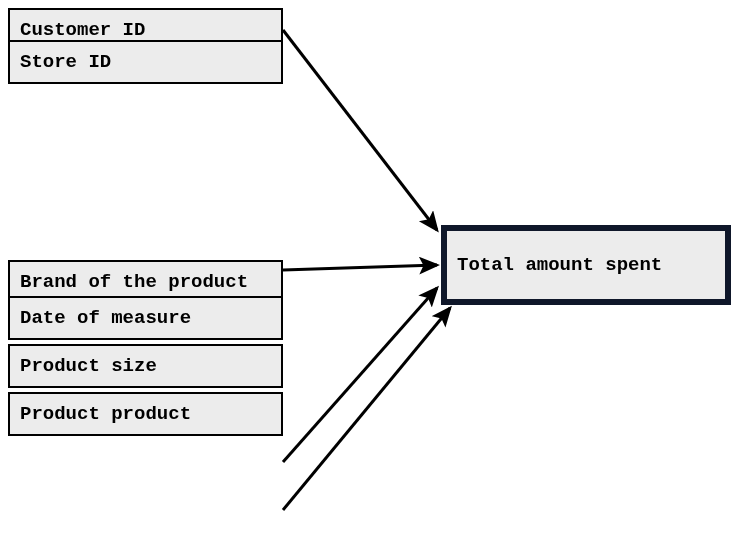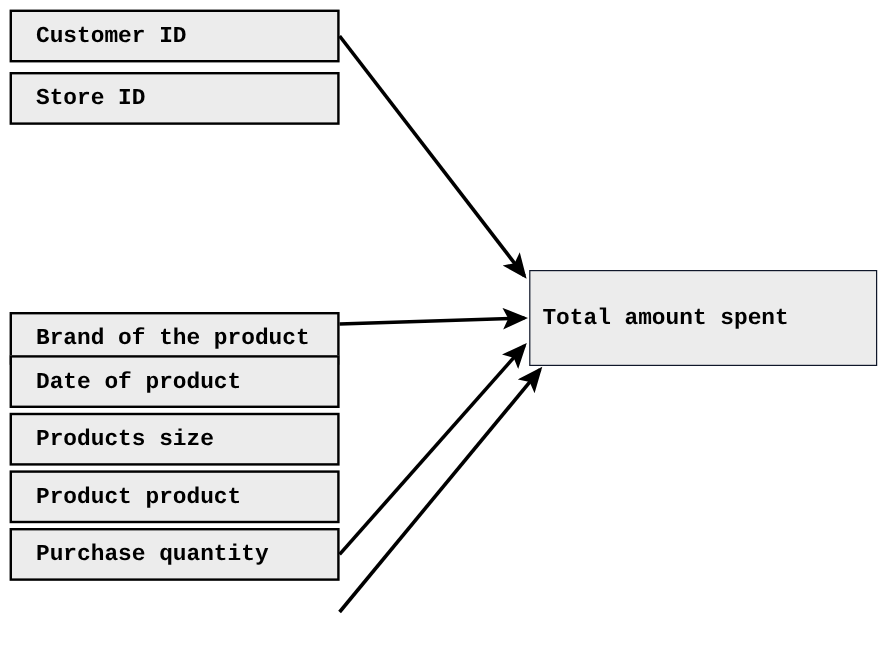--- a/index.html
+++ b/index.html
@@ -21,31 +21,31 @@
   .input-box {
     position: absolute;
     left: 8px;
     width: 275px;
     height: 44px;
     box-sizing: border-box;
     border: 2px solid #000;
     background: #ececec;
     display: flex;
     align-items: center;
-    padding-left: 20px;
+    padding-left: 10px;
     white-space: nowrap;
   }
   .output-box {
     position: absolute;
     left: 441px;
     top: 225px;
     width: 290px;
     height: 80px;
     box-sizing: border-box;
-    border: 1px solid #0f172a;
+    border: 6px solid #0f172a;
     background: #ececec;
     display: flex;
     align-items: center;
     padding-left: 10px;
   }
   svg.arrows {
     position: absolute;
     left: 0;
     top: 0;
     width: 741px;
@@ -54,37 +54,34 @@
   }
 </style>
 </head>
 <body>
 
 <div class="canvas">
 
   <div class="input-box" style="top:8px">
       <span>Customer ID</span>
     </div>
-  <div class="input-box" style="top:60px">
+  <div class="input-box" style="top:40px">
       <span>Store ID</span>
     </div>
   <div class="input-box" style="top:260px">
       <span>Brand of the product</span>
     </div>
   <div class="input-box" style="top:296px">
-      <span>Date of product</span>
+      <span>Date of measure</span>
     </div>
   <div class="input-box" style="top:344px">
-      <span>Products size</span>
+      <span>Product size</span>
     </div>
   <div class="input-box" style="top:392px">
       <span>Product product</span>
-    </div>
-  <div class="input-box" style="top:440px">
-      <span>Purchase quantity</span>
     </div>
 
   <div class="output-box">
     <span>Total amount spent</span>
   </div>
 
   <svg class="arrows" viewBox="0 0 741 541">
     <defs>
       <marker id="arrowhead" markerWidth="8" markerHeight="8" refX="6" refY="3" orient="auto" markerUnits="strokeWidth">
         <path d="M0,0 L7,3 L0,6 L1.5,3 Z" fill="#000"></path>

